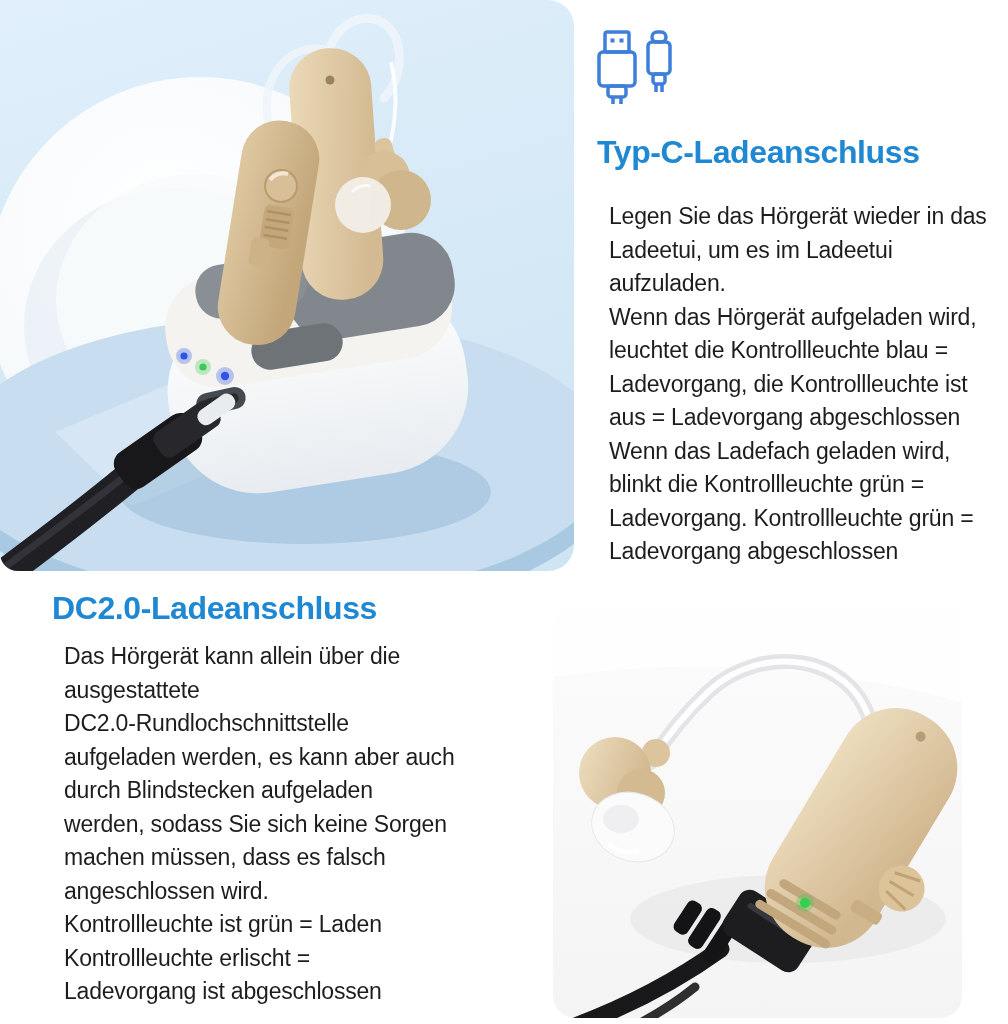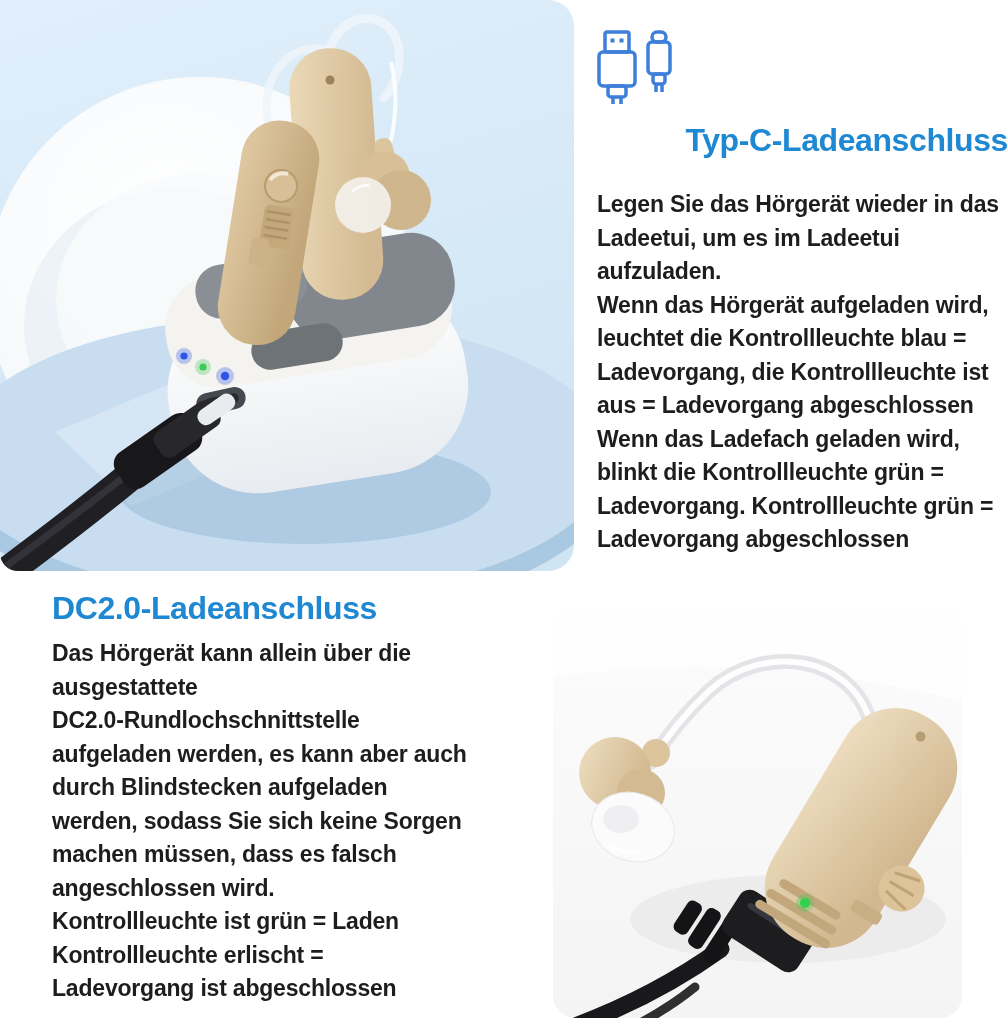--- a/index.html
+++ b/index.html
@@ -15,24 +15,24 @@
   .photo-tl{left:0;top:0;width:574px;height:571px;border-radius:0 26px 26px 18px;}
   .photo-br{left:553px;top:607px;width:409px;height:411px;border-radius:22px;}
   .col{position:absolute;}
   .col-typec{left:597px;top:30px;width:411px;}
   .col-dc{left:52px;top:588px;width:470px;}
   .usb-icons{display:flex;align-items:flex-start;gap:9px;height:78px;}
   .heading{
     font-size:32px;font-weight:800;letter-spacing:-0.4px;
     color:#1e88d2;margin:0;line-height:1.25;
   }
-  .col-typec .heading{margin-top:12px;margin-bottom:28px;text-align:right;}
+  .col-typec .heading{margin-top:24px;margin-bottom:28px;}
   .col-dc .heading{margin-bottom:9px;}
   .body-text{
-    margin:0;font-size:23px;font-weight:700;line-height:33.5px;
+    margin:12px;font-size:23px;font-weight:400;line-height:33.5px;
     color:#1d1d1f;letter-spacing:-0.2px;white-space:pre;
   }
 </style>
 </head>
 <body>
 
 <figure class="photo photo-tl">
   <svg width="574" height="571" viewBox="0 0 574 571">
     <defs>
       <linearGradient id="bgG" x1="0" y1="0" x2="0.3" y2="1">

